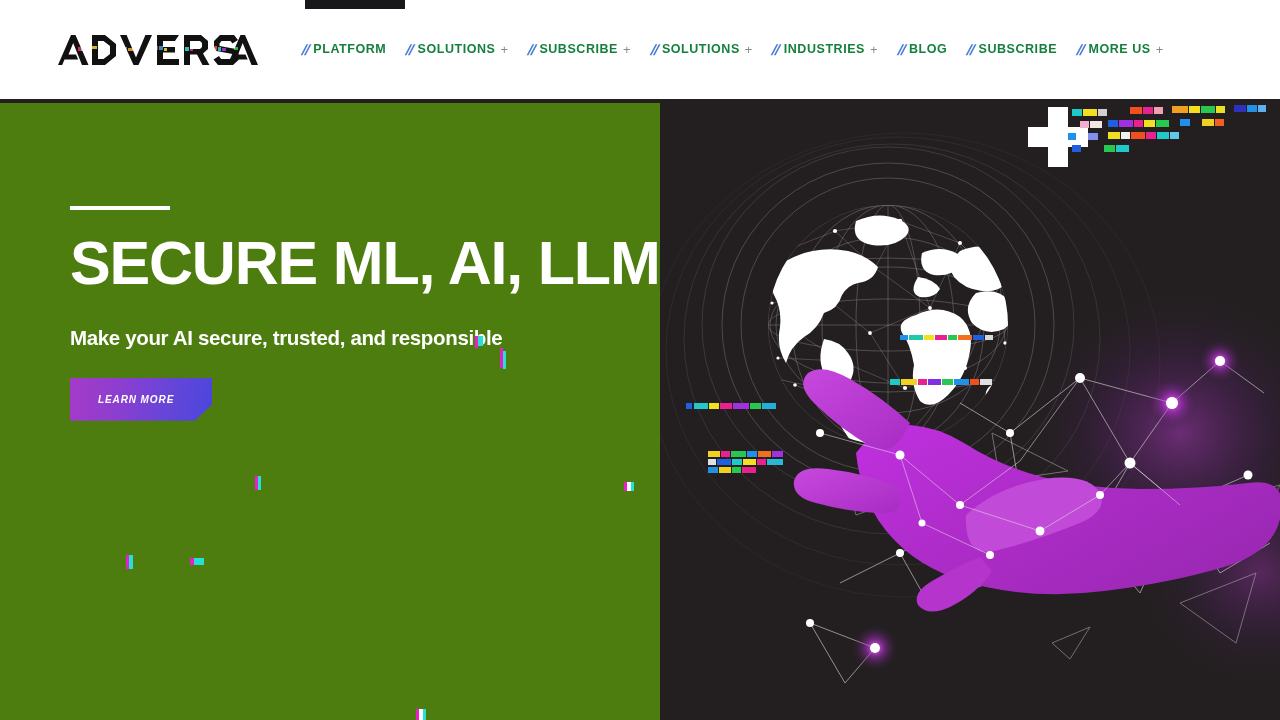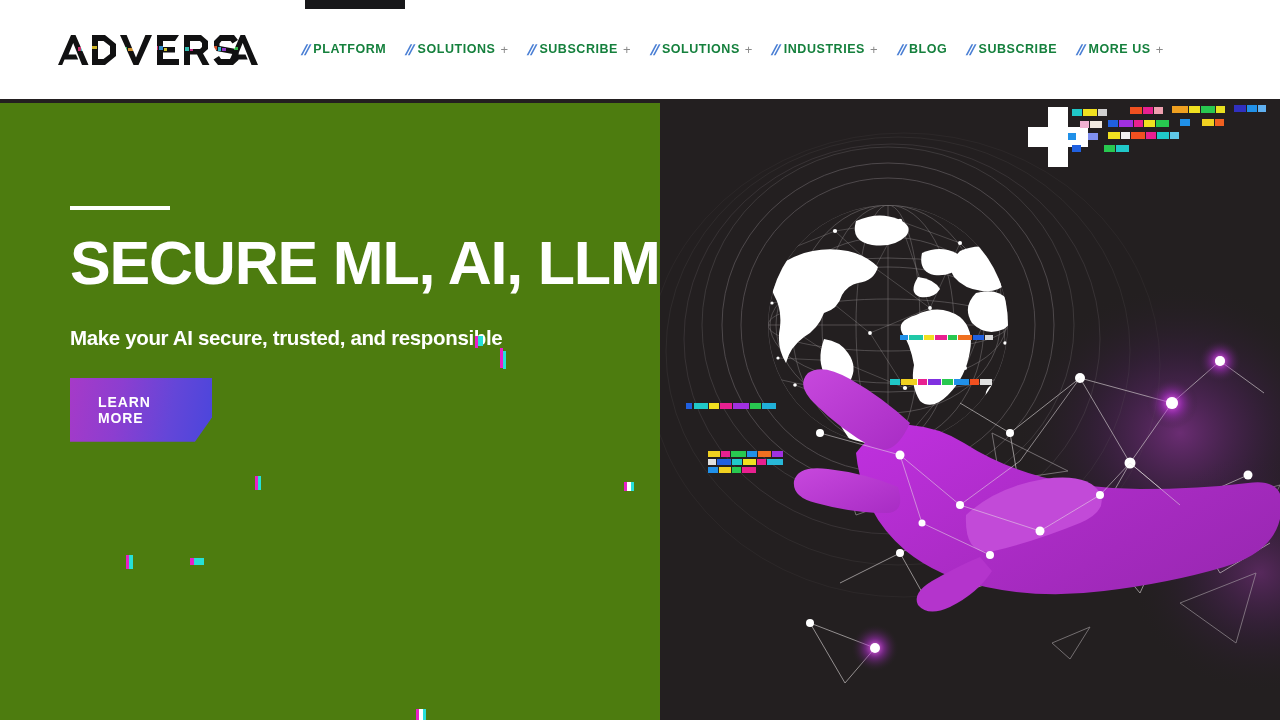--- a/index.html
+++ b/index.html
@@ -104,27 +104,28 @@
   }
   .cta {
     position:relative;
     display:inline-block;
     margin-top:27px;
     padding:16px 30px 16px 28px;
     border:0;
     background:linear-gradient(100deg,#a63ac8 0%,#8c3ed0 35%,#6446d8 70%,#4a46dc 100%);
     color:#ffffff;
     font-family:"Liberation Sans", sans-serif;
-    font-size:14px;
+    font-size:10px;
     font-weight:700;
     letter-spacing:.9px;
     cursor:pointer;
     clip-path:polygon(0 0, 100% 0, 100% 62%, 88% 100%, 0 100%);
     width:142px;
     text-align:left;
+    font-style:italic;
   }
 
   
   .gb { position:absolute; pointer-events:none; z-index:12; }
 
   .gb-mag { background:#e820c8; }
   .gb-cyan { background:#26e0d8; }
   .gb-white { background:#ffffff; }
 </style>
 </head>

